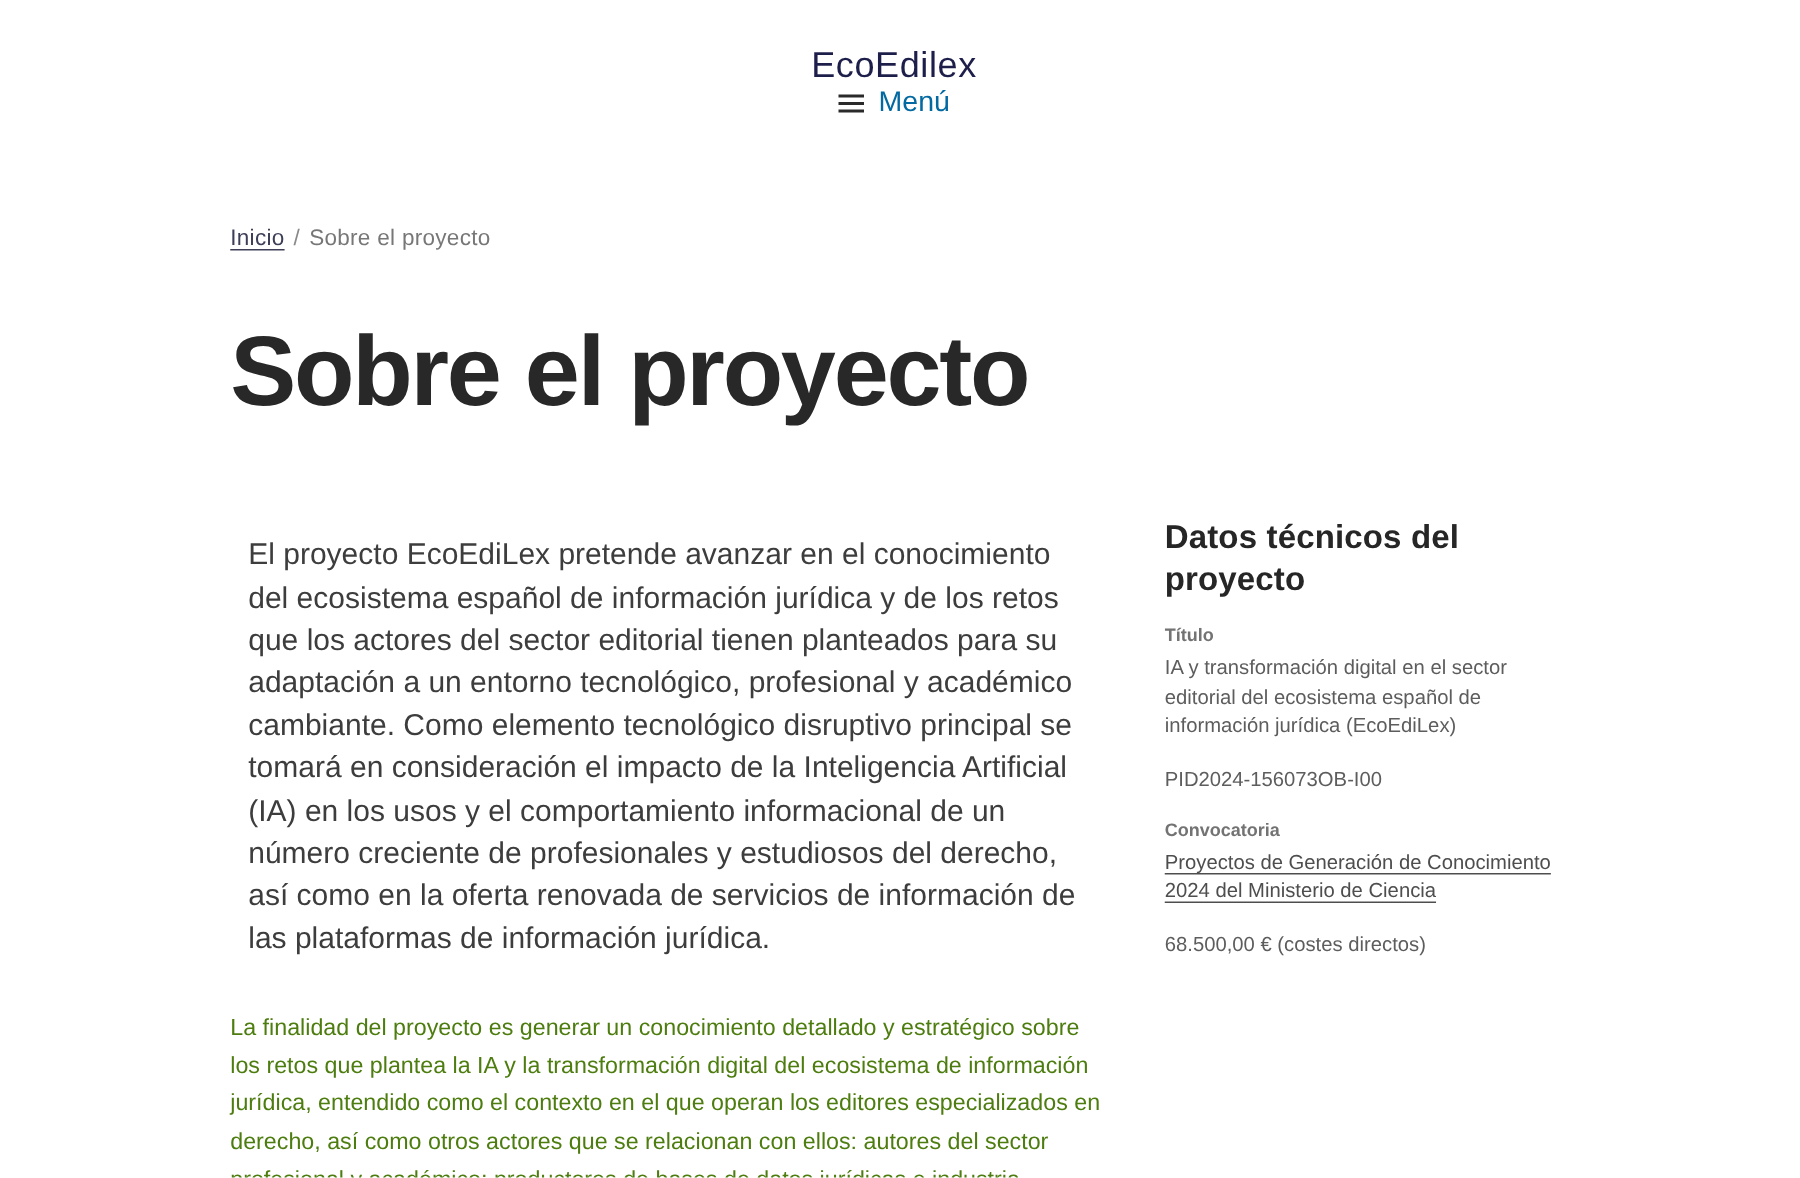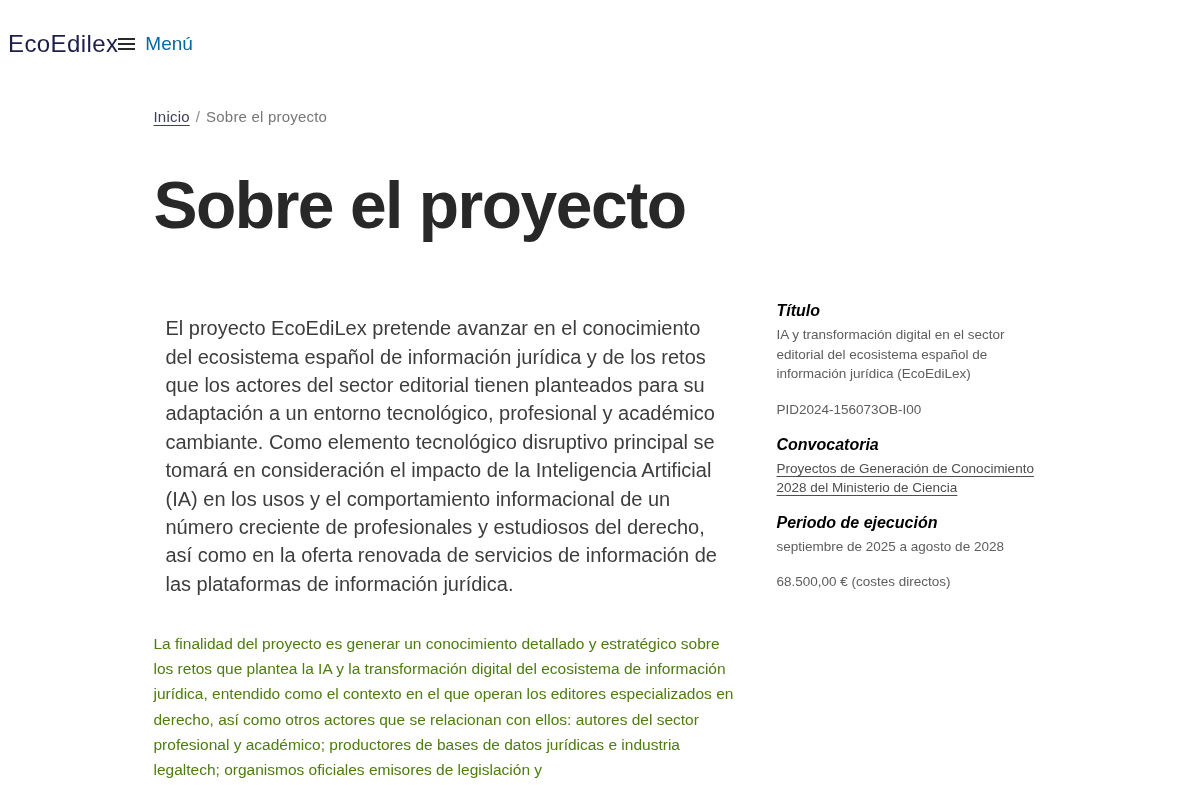--- a/index.html
+++ b/index.html
@@ -10,23 +10,24 @@
     overflow: hidden;
     background: #ffffff;
     font-family: "Liberation Sans", sans-serif;
     color: #3d3d3d;
     -webkit-font-smoothing: antialiased;
   }
 
   
   .site-header {
     display: flex;
-    justify-content: flex-start;
+    justify-content: flex-end;
     align-items: center;
     padding: 30px 16px 0 8px;
+    flex-direction: column;
   }
   .logo {
     font-size: 24px;
     font-weight: 400;
     letter-spacing: 0.4px;
     color: #1d1e4a;
     cursor: pointer;
   }
   .menu-button {
     display: flex;
@@ -51,21 +52,21 @@
   }
 
   
   .container {
     width: 893px;
     margin: 0 auto;
   }
 
   
   .breadcrumb {
-    margin-top: 50px;
+    margin-top: 70px;
     font-size: 15px;
     color: #777777;
     letter-spacing: 0.2px;
   }
   .breadcrumb a {
     color: #3d3e57;
     text-decoration: underline;
     text-underline-offset: 3px;
     cursor: pointer;
   }
@@ -108,24 +109,23 @@
     margin: 0 0 17px 0;
     font-size: 22px;
     line-height: 1.25;
     font-weight: 700;
     color: #262626;
     letter-spacing: 0.1px;
   }
   .field { margin-bottom: 16px; }
   .field-label {
     margin: 0 0 5px 0;
-    font-size: 16px;
+    font-size: 12px;
     font-weight: 700;
-    color: #000000;
-    font-style: italic;
+    color: #737373;
   }
   .field-value {
     margin: 0;
     font-size: 13.5px;
     line-height: 1.45;
     color: #5d5d5d;
   }
   .field-value a {
     color: #4e4e4e;
     text-decoration: underline;
@@ -157,42 +157,39 @@
   <h1 class="page-title">Sobre el proyecto</h1>
 
   <div class="columns">
 
     <main>
       <p class="lead">El proyecto EcoEdiLex pretende avanzar en el conocimiento del ecosistema español de información jurídica y de los retos que los actores del sector editorial tienen planteados para su adaptación a un entorno tecnológico, profesional y académico cambiante. Como elemento tecnológico disruptivo principal se tomará en consideración el impacto de la Inteligencia Artificial (IA) en los usos y el comportamiento informacional de un número creciente de profesionales y estudiosos del derecho, así como en la oferta renovada de servicios de información de las plataformas de información jurídica.</p>
       <p class="body-text">La finalidad del proyecto es generar un conocimiento detallado y estratégico sobre los retos que plantea la IA y la transformación digital del ecosistema de información jurídica, entendido como el contexto en el que operan los editores especializados en derecho, así como otros actores que se relacionan con ellos: autores del sector profesional y académico; productores de bases de datos jurídicas e industria legaltech; organismos oficiales emisores de legislación y</p>
     </main>
 
     <aside class="sidebar">
+      <h2>Datos técnicos del proyecto</h2>
 
       <div class="field">
         <p class="field-label">Título</p>
         <p class="field-value">IA y transformación digital en el sector editorial del ecosistema español de información jurídica (EcoEdiLex)</p>
       </div>
 
       <div class="field">
       </div>
 
       <div class="field">
         <p class="field-value">PID2024-156073OB-I00</p>
       </div>
 
       <div class="field">
         <p class="field-label">Convocatoria</p>
-        <p class="field-value"><a>Proyectos de Generación de Conocimiento 2028 del Ministerio de Ciencia</a></p>
+        <p class="field-value"><a>Proyectos de Generación de Conocimiento 2024 del Ministerio de Ciencia</a></p>
       </div>
 
-      <div class="field">
-        <p class="field-label">Periodo de ejecución</p>
-        <p class="field-value">septiembre de 2025 a agosto de 2028</p>
-      </div>
 
       <div class="field">
         <p class="field-value">68.500,00 € (costes directos)</p>
       </div>
     </aside>
 
   </div>
 </div>
 
 </body></html>

